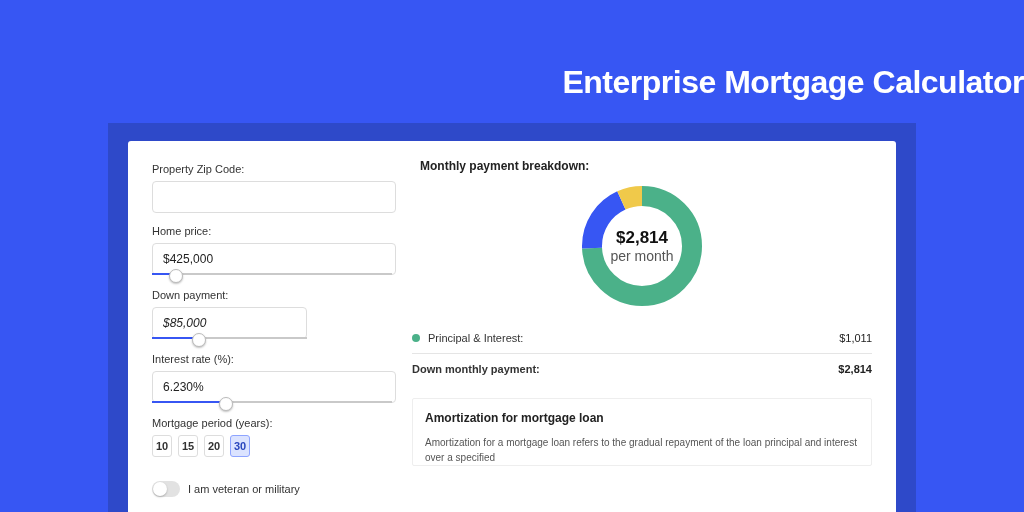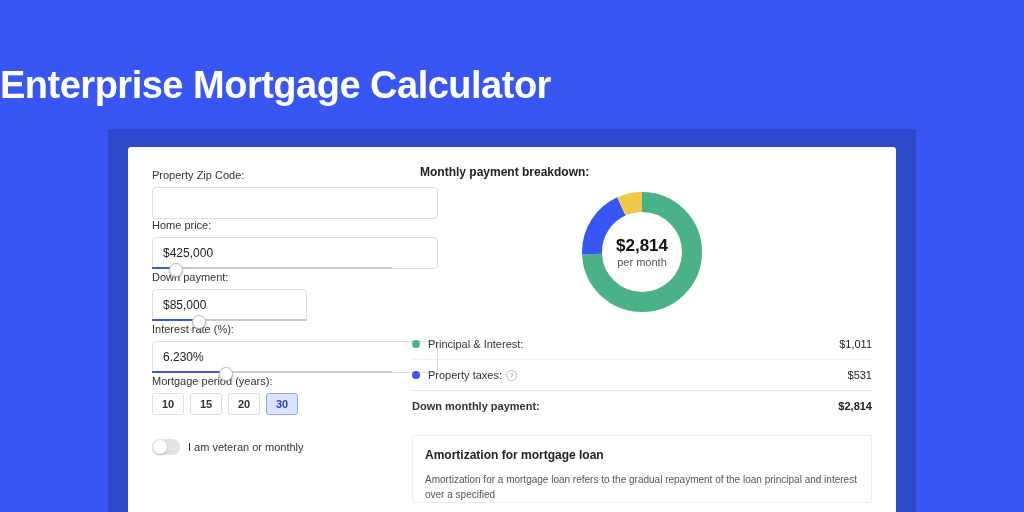--- a/index.html
+++ b/index.html
@@ -6,22 +6,22 @@
   body {
     font-family: -apple-system, BlinkMacSystemFont, "Segoe UI", Arial, sans-serif;
     background: #3756f3;
     width: 1024px;
     height: 512px;
     overflow: hidden;
     position: relative;
   }
   .page-title {
     color: #fff;
-    text-align: left;
-    font-size: 38px;
+    text-align: right;
+    font-size: 32px;
     font-weight: 700;
     padding-top: 64px;
     padding-bottom: 22px;
     letter-spacing: -0.5px;
   }
   .inner-band {
     background: #2e49c9;
     height: 400px;
     margin: 0 108px;
     position: relative;
@@ -44,32 +44,32 @@
     flex: 1;
     padding: 18px 24px 0 24px;
   }
   .field-label {
     font-size: 11px;
     color: #333;
     margin-bottom: 6px;
     display: block;
   }
   .text-input {
-    width: 286px;
+    width: 244px;
     height: 32px;
     border: 1px solid #ddd;
     border-radius: 4px;
     padding: 0 10px;
     font-size: 12px;
     color: #222;
     background: #fff;
   }
-  .text-input.small { width: 155px; }
+  .text-input.small { width: 155px; font-style: italic; }
   .text-input.tiny { width: 75px; margin-left: 8px; }
-  .field-group { }
+  .field-group { margin-bottom: 12px; }
   .row { display: flex; align-items: center; }
   .slider-wrap { position: relative; width: 240px; }
   .slider-wrap.small { width: 155px; }
   .slider-track {
     height: 2px;
     background: #c9c9c9;
     position: relative;
     top: -2px;
   }
   .slider-fill {
@@ -85,21 +85,21 @@
     width: 14px;
     height: 14px;
     border-radius: 50%;
     background: #fff;
     border: 1px solid #bbb;
     box-shadow: 0 1px 2px rgba(0,0,0,0.25);
     transform: translateX(-50%);
   }
   .period-buttons { display: flex; gap: 6px; margin-top: 4px; }
   .period-btn {
-    width: 32px;
+    width: 20px;
     height: 22px;
     border: 1px solid #ddd;
     border-radius: 3px;
     background: #fff;
     font-size: 11px;
     font-weight: 700;
     color: #333;
     display: flex;
     align-items: center;
     justify-content: center;
@@ -136,21 +136,21 @@
   .donut svg { transform: rotate(-90deg); }
   .donut-center {
     position: absolute;
     top: 0; left: 0; right: 0; bottom: 0;
     display: flex;
     flex-direction: column;
     align-items: center;
     justify-content: center;
   }
   .donut-amount { font-size: 17px; font-weight: 800; color: #111; }
-  .donut-sub { font-size: 11px; color: #555; text-align: center; }
+  .donut-sub { font-size: 14px; color: #555; text-align: center; }
   .legend-row {
     display: flex;
     align-items: center;
     padding: 9px 0;
     border-top: 1px solid #efefef;
     font-size: 11px;
     justify-content: center;
   }
   .legend-row:first-of-type { border-top: none; }
   .legend-row.total { font-weight: 700; border-top: 1px solid #e5e5e5; }
@@ -242,21 +242,21 @@
           <div class="period-btn">15</div>
           <div class="period-btn">20</div>
           <div class="period-btn selected">30</div>
         </div>
       </div>
 
       <div class="toggle-row">
         <div class="toggle">
           <div class="toggle-knob"></div>
         </div>
-        <span class="toggle-label">I am veteran or monthly</span>
+        <span class="toggle-label">I am veteran or military</span>
       </div>
 
     </div>
 
     <div class="right-col">
       <div class="breakdown-title">Monthly payment breakdown:</div>
 
       <div class="donut-wrap">
         <div class="donut">
           <svg width="122" height="122" viewBox="0 0 122 122">
@@ -271,28 +271,20 @@
           </div>
         </div>
       </div>
 
       <div>
         <div class="legend-row">
           <span class="legend-dot" style="background:#4bb189"></span>
           <span class="legend-label">Principal &amp; Interest:</span>
           <span class="legend-value">$1,011</span>
         </div>
-        <div class="legend-row">
-          <span class="legend-dot" style="background:#3756f3"></span>
-          <span class="legend-label">
-            <span>Property taxes:</span>
-            <span class="info-icon">?</span>
-          </span>
-          <span class="legend-value">$531</span>
-        </div>
         <div class="legend-row total">
           <span class="legend-label">Down monthly payment:</span>
           <span class="legend-value">$2,814</span>
         </div>
       </div>
 
       <div class="amort-box">
         <div class="amort-title">Amortization for mortgage loan</div>
         <div class="amort-text">Amortization for a mortgage loan refers to the gradual repayment of the loan principal and interest over a specified</div>
       </div>

